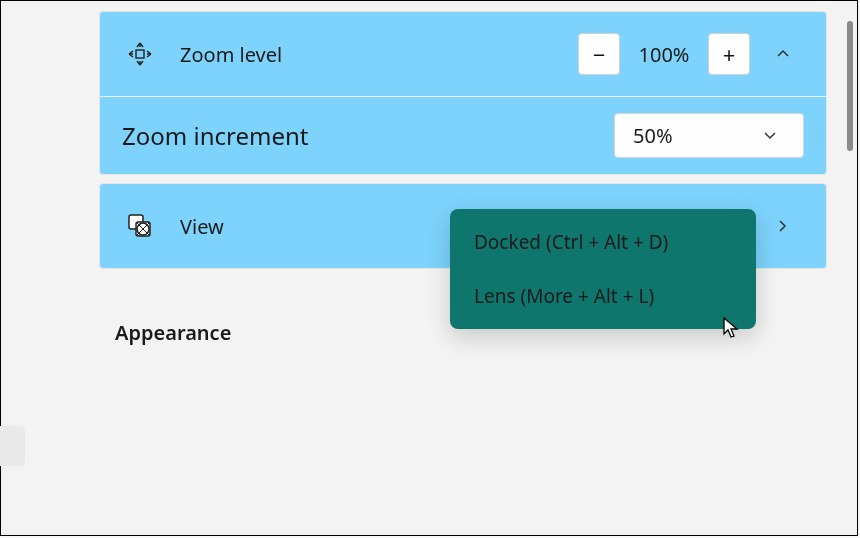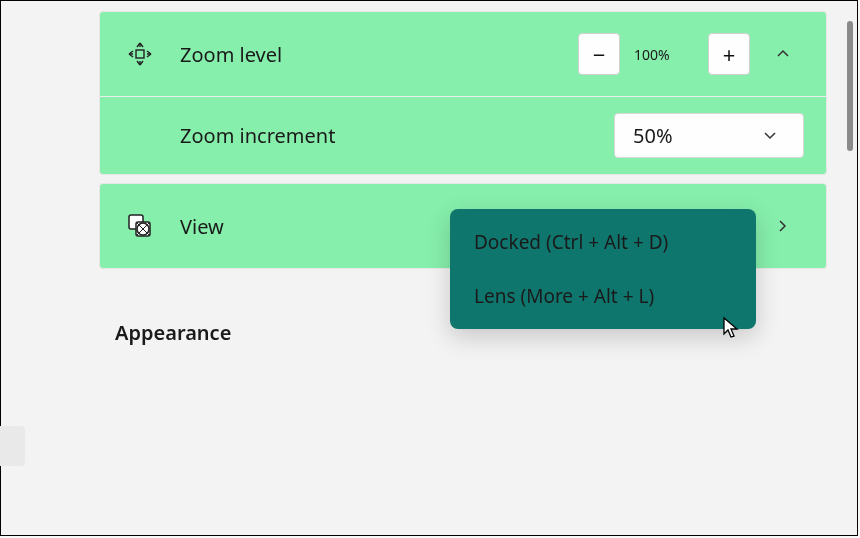--- a/index.html
+++ b/index.html
@@ -42,21 +42,21 @@
       background: #e9e9e9;
       border-radius: 4px;
     }
     .content {
       position: absolute;
       left: 98px;
       right: 30px;
       top: 10px;
     }
     .card {
-      background: #86efac;
+      background: #7dd3fc;
       border: 1px solid #e6e6e6;
       border-radius: 4px;
       margin-bottom: 4px;
     }
     .row {
       display: flex;
       align-items: center;
       padding: 18px 22px;
       min-height: 84px;
     }
@@ -101,43 +101,42 @@
       border: 1px solid #d0d0d0;
       border-radius: 4px;
       background: #fefefe;
       display: flex;
       align-items: center;
       justify-content: center;
       font-size: 22px;
       color: #111;
     }
     .zoom-value {
-      font-size: 14px;
+      font-size: 20px;
       color: #1a1a1a;
       min-width: 60px;
-      text-align: left;
+      text-align: center;
     }
     .chevron-box {
       width: 42px;
       display: flex;
       align-items: center;
       justify-content: center;
       flex-shrink: 0;
       margin-left: 6px;
     }
     .increment-row {
       display: flex;
       align-items: center;
       padding: 16px 22px;
       border-top: 1px solid #eee;
     }
     .increment-title {
-      font-size: 20px;
-      color: #1a1a1a;
-      margin-left: 58px;
+      font-size: 24px;
+      color: #1a1a1a;
       flex: 1;
     }
     .select-box {
       border: 1px solid #d6d6d6;
       border-radius: 4px;
       padding: 8px 18px;
       display: flex;
       align-items: center;
       gap: 90px;
       background: #fefefe;

